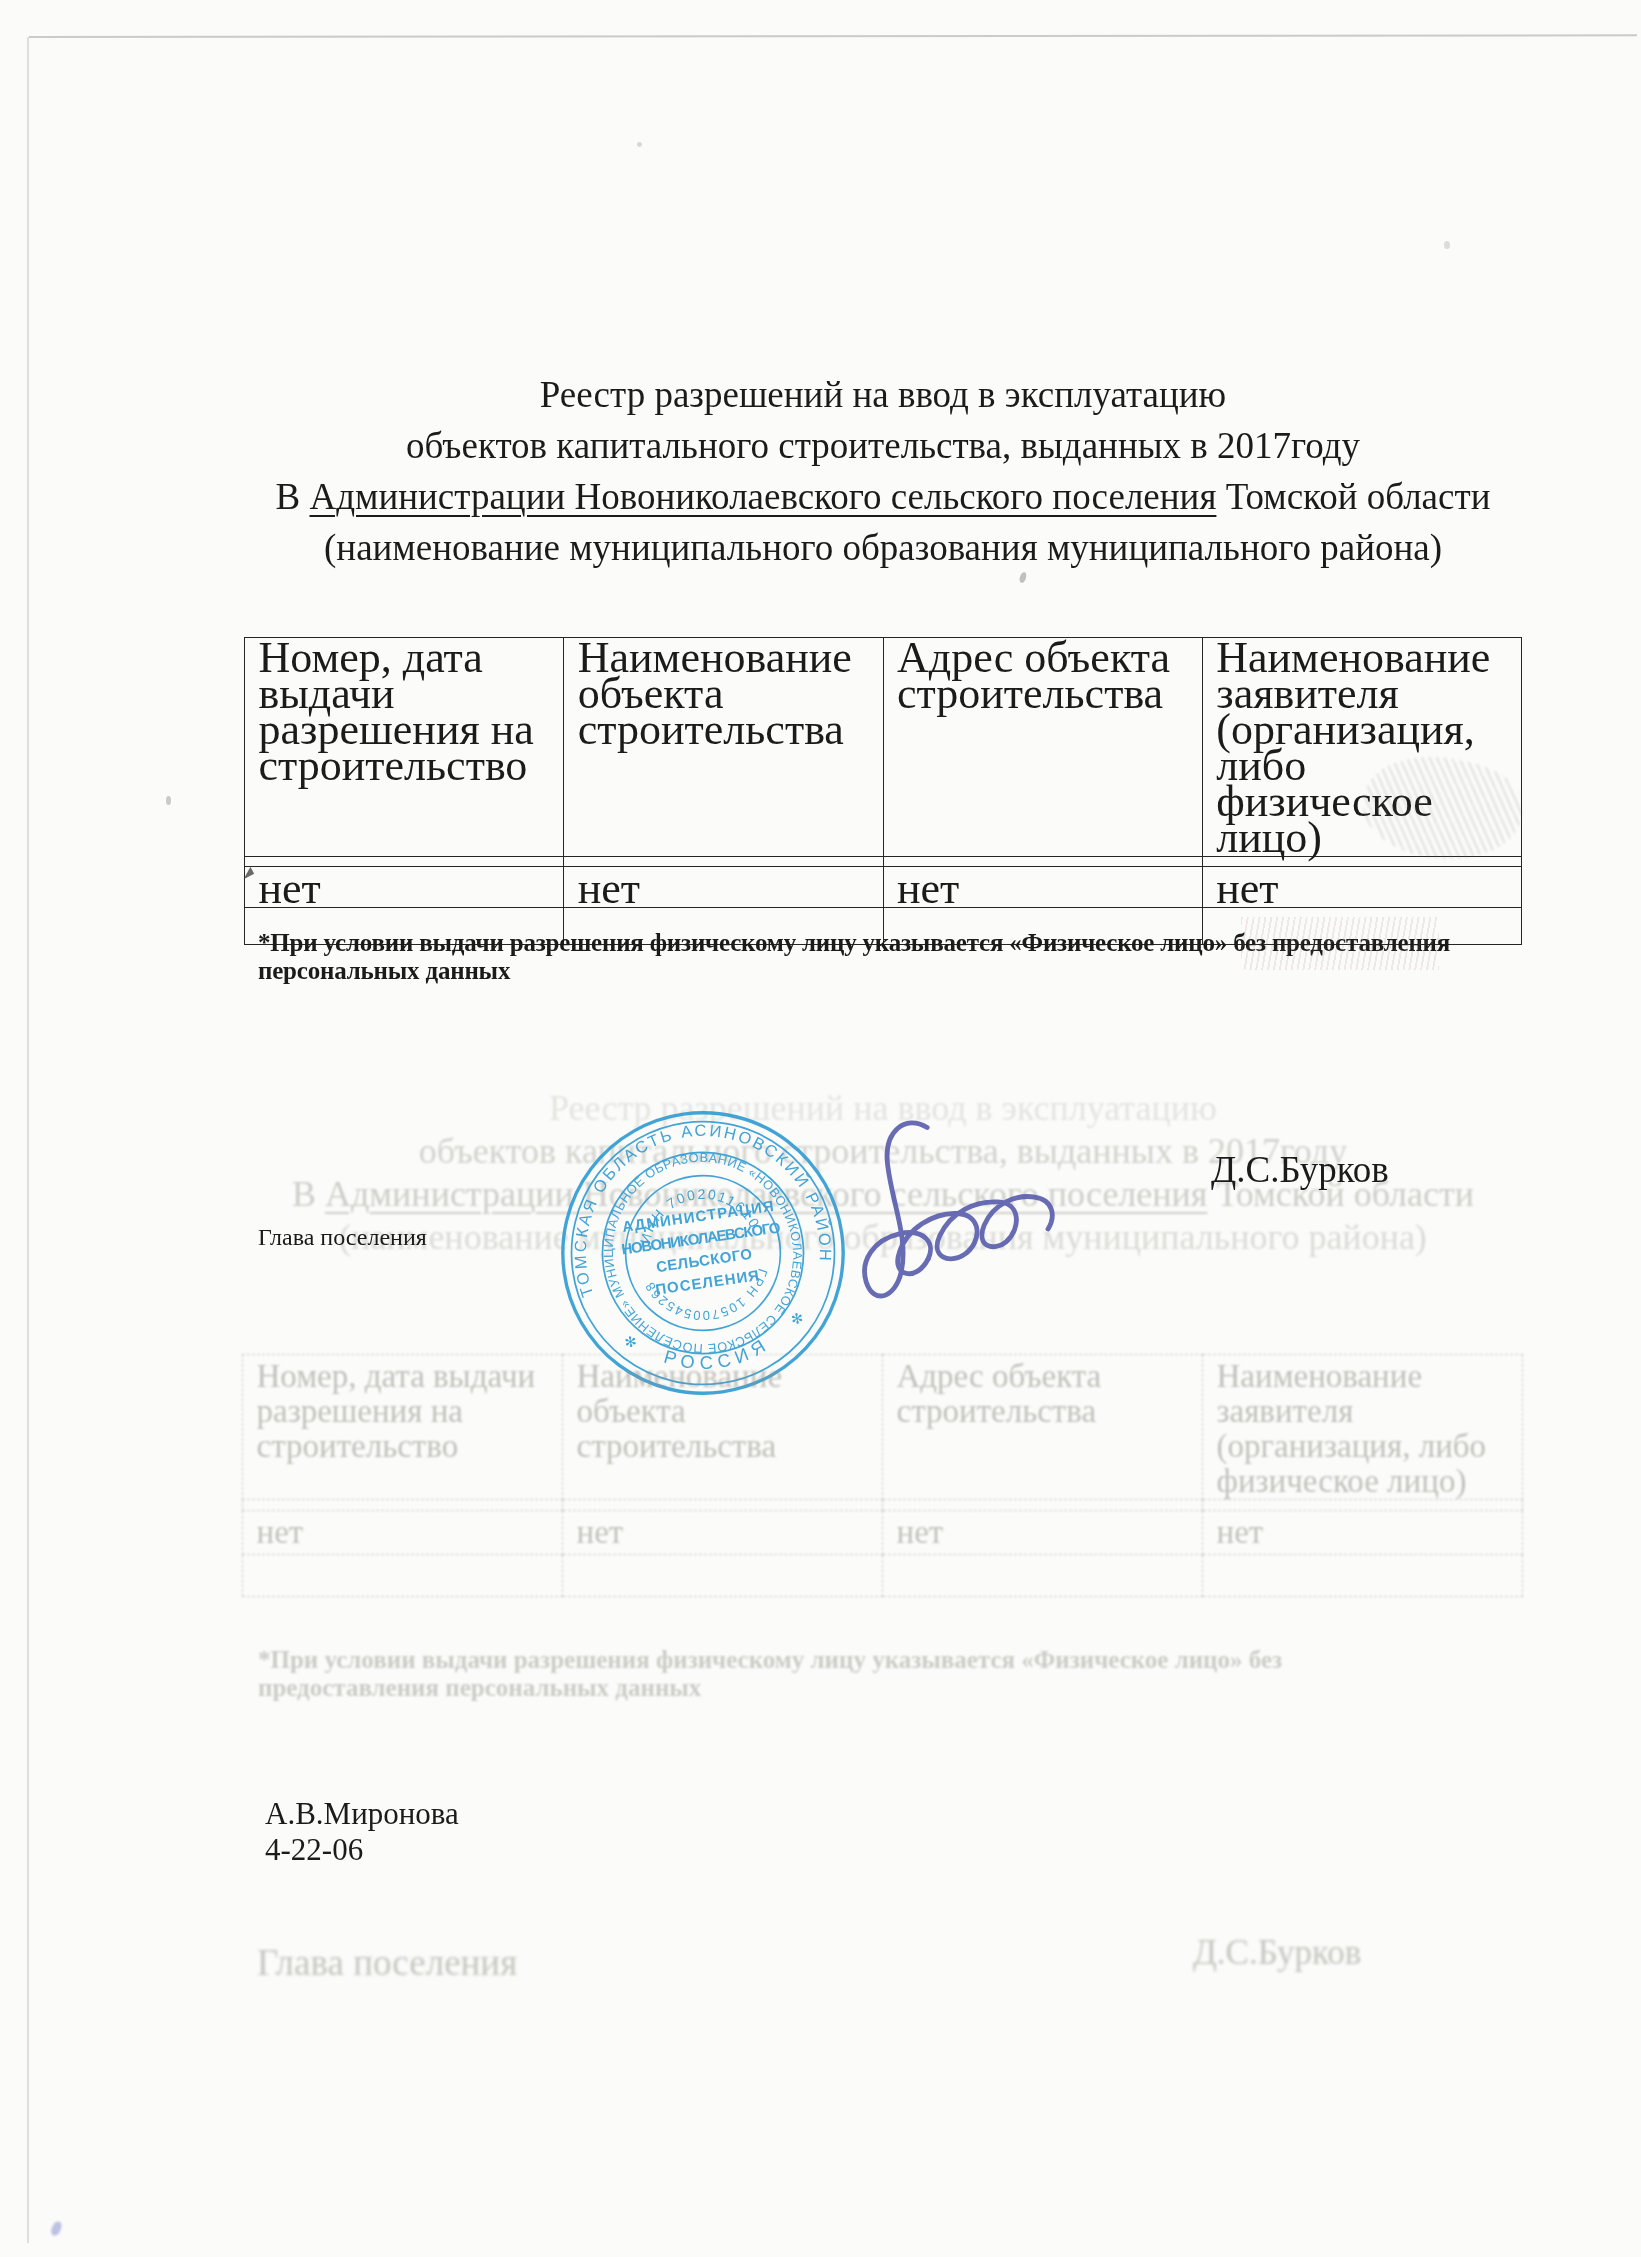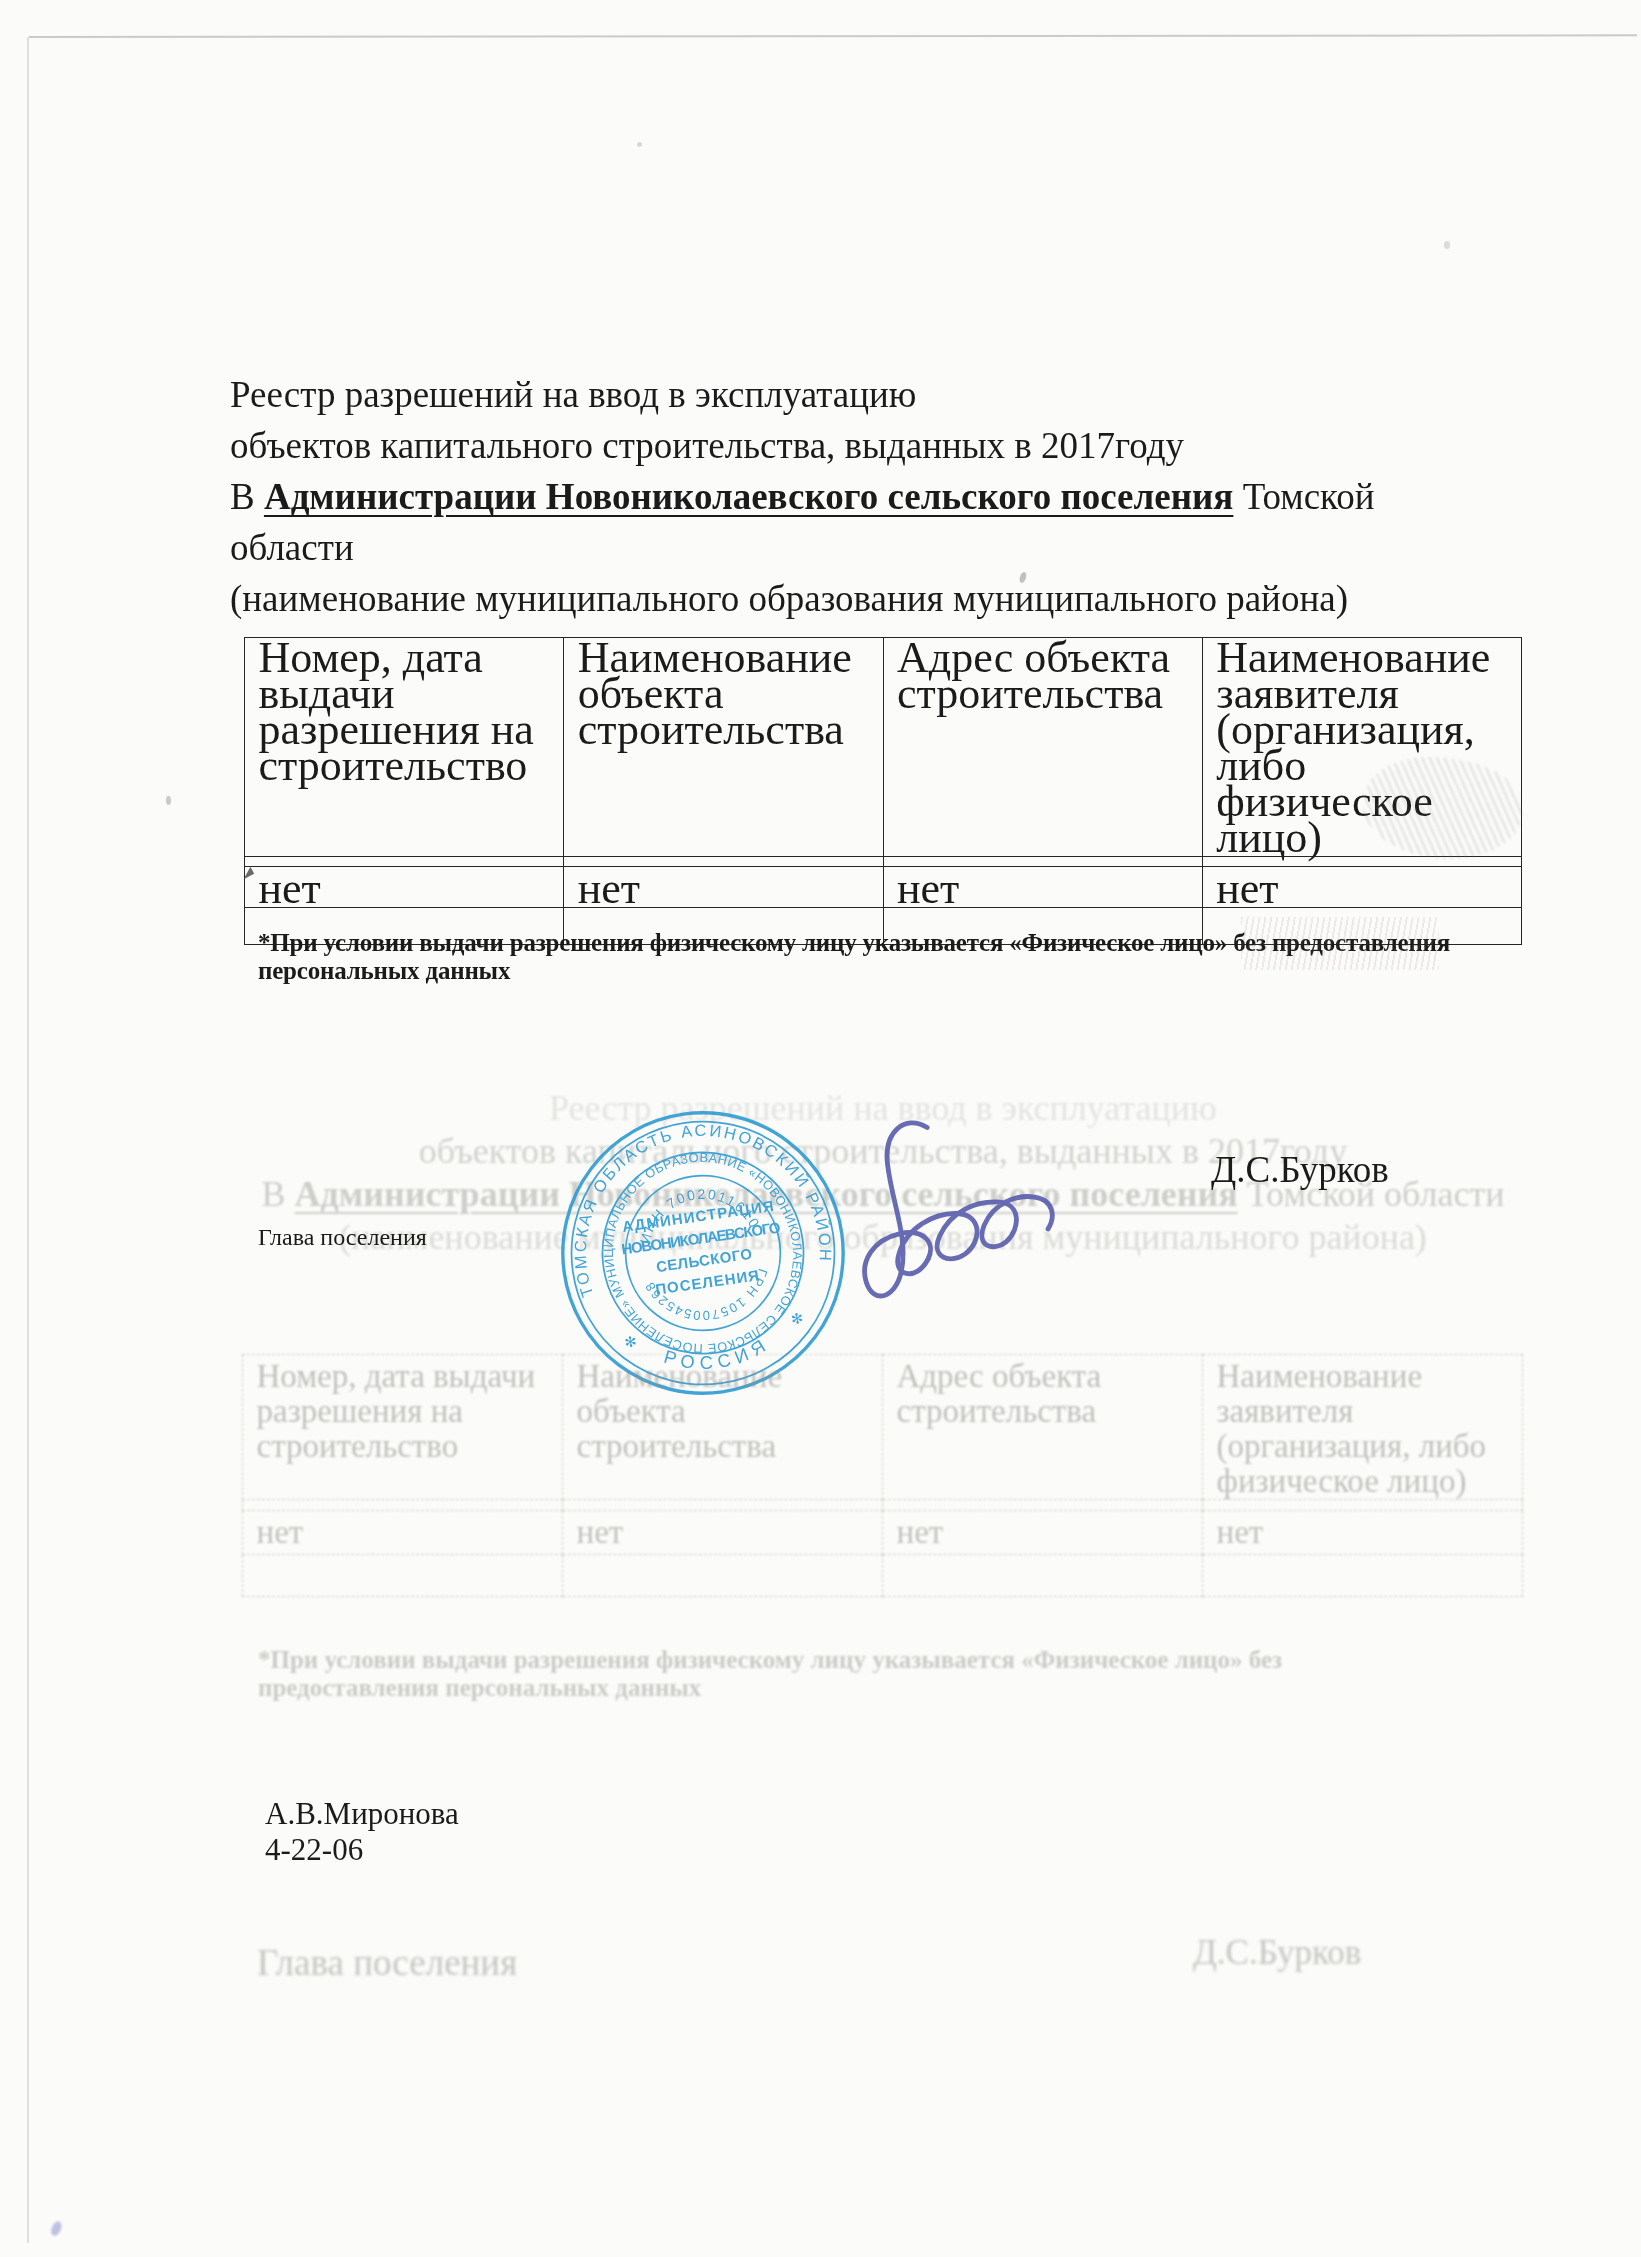--- a/index.html
+++ b/index.html
@@ -1,23 +1,23 @@
 <!DOCTYPE html>
 <html><head>
 <meta charset="utf-8">
 <style>
   html,body{margin:0;padding:0;background:#e8e8e6;}
   .page{position:relative;width:1641px;height:2257px;background:#fbfbf9;overflow:hidden;
         font-family:"Liberation Serif","DejaVu Serif",serif;color:#1b1b1b;}
   .abs{position:absolute;}
 
   
-  .title-block{left:230px;top:369px;width:1274px;text-align:left;
+  .title-block{left:246px;top:369px;width:1274px;text-align:center;
                font-size:37px;line-height:51px;}
-  .u{text-decoration:underline;text-underline-offset:5.8px;text-decoration-thickness:1.9px;font-weight:bold;}
+  .u{text-decoration:underline;text-underline-offset:5.8px;text-decoration-thickness:1.9px;}
 
   
   .main-table{left:244px;top:637px;width:1278px;border-collapse:collapse;table-layout:fixed;}
   .main-table td,.main-table th{border:1.9px solid #262624;vertical-align:top;text-align:left;
       font-weight:normal;font-size:44px;line-height:36px;padding:1.9px 13.5px 0;white-space:pre-line;}
   .main-table tr.hdr{height:136px;}
   .main-table tr.gap{height:10.6px;}
   .main-table tr.gap td{padding:0;}
   .main-table tr.r1{height:40px;}
   .main-table tr.r2{height:37px;}

